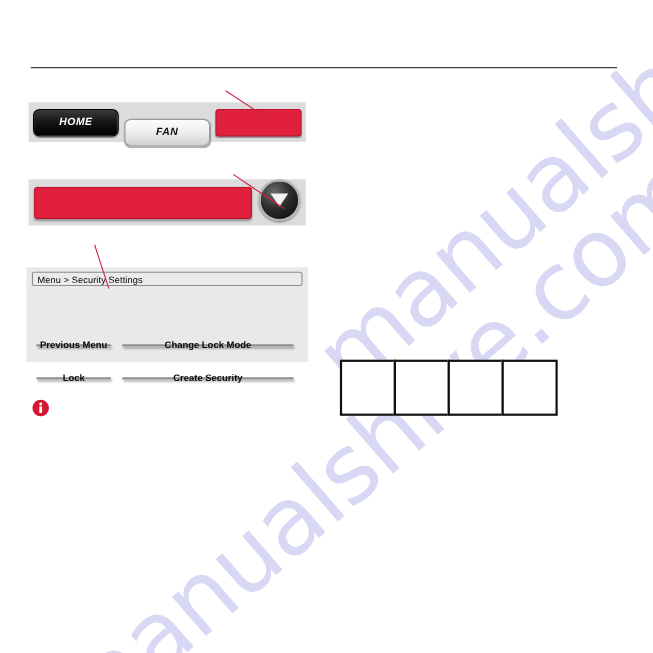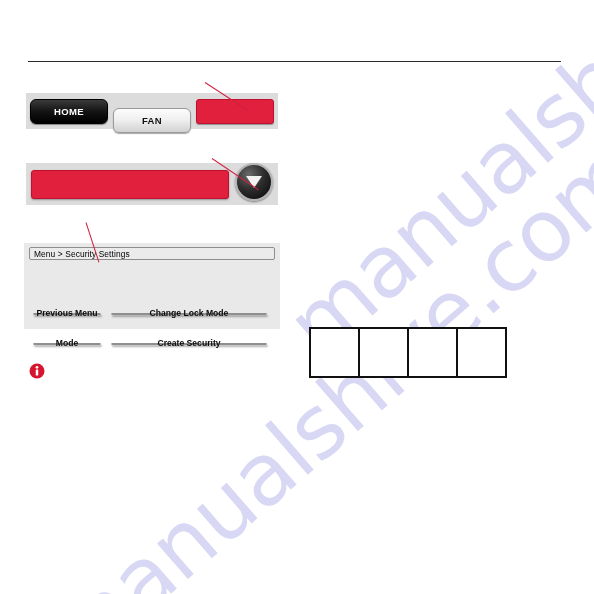--- a/index.html
+++ b/index.html
@@ -71,20 +71,21 @@
     height: 25px;
     border-radius: 6px;
     display: flex;
     align-items: center;
     justify-content: center;
     font-size: 9.5px;
     font-weight: bold;
     letter-spacing: 0.4px;
     box-sizing: border-box;
     flex: 1;
+    font-style: italic;
   }
   .tbtn-light {
     background: linear-gradient(180deg, #fcfcfc 0%, #f0f0f0 45%, #d2d2d2 100%);
     border: 1px solid #9a9a9a;
     color: #111111;
     box-shadow: 0 1px 1px rgba(0,0,0,0.35);
     margin-top: 18px;
   }
   .tbtn-dark {
     background: linear-gradient(180deg, #3a3a3a 0%, #141414 50%, #000000 100%);
@@ -257,21 +258,21 @@
     <div class="arrow-button">
       <div class="arrow-glyph"></div>
     </div>
   </div>
 
   <div class="menu-panel">
     <div class="menu-title">Menu &gt; Security Settings</div>
     <div class="menu-grid">
       <div class="mbtn">Previous Menu</div>
       <div class="mbtn">Change Lock Mode</div>
-      <div class="mbtn">Mode</div>
+      <div class="mbtn">Lock</div>
       <div class="mbtn">Create Security</div>
     </div>
   </div>
 
   <svg class="info-icon" viewBox="0 0 16 16">
     <circle cx="8" cy="8" r="7.5" fill="#d6162f"></circle>
     <circle cx="8" cy="4.3" r="1.35" fill="#ffffff"></circle>
     <rect x="6.75" y="6.4" width="2.5" height="6.1" rx="0.6" fill="#ffffff"></rect>
   </svg>
 

